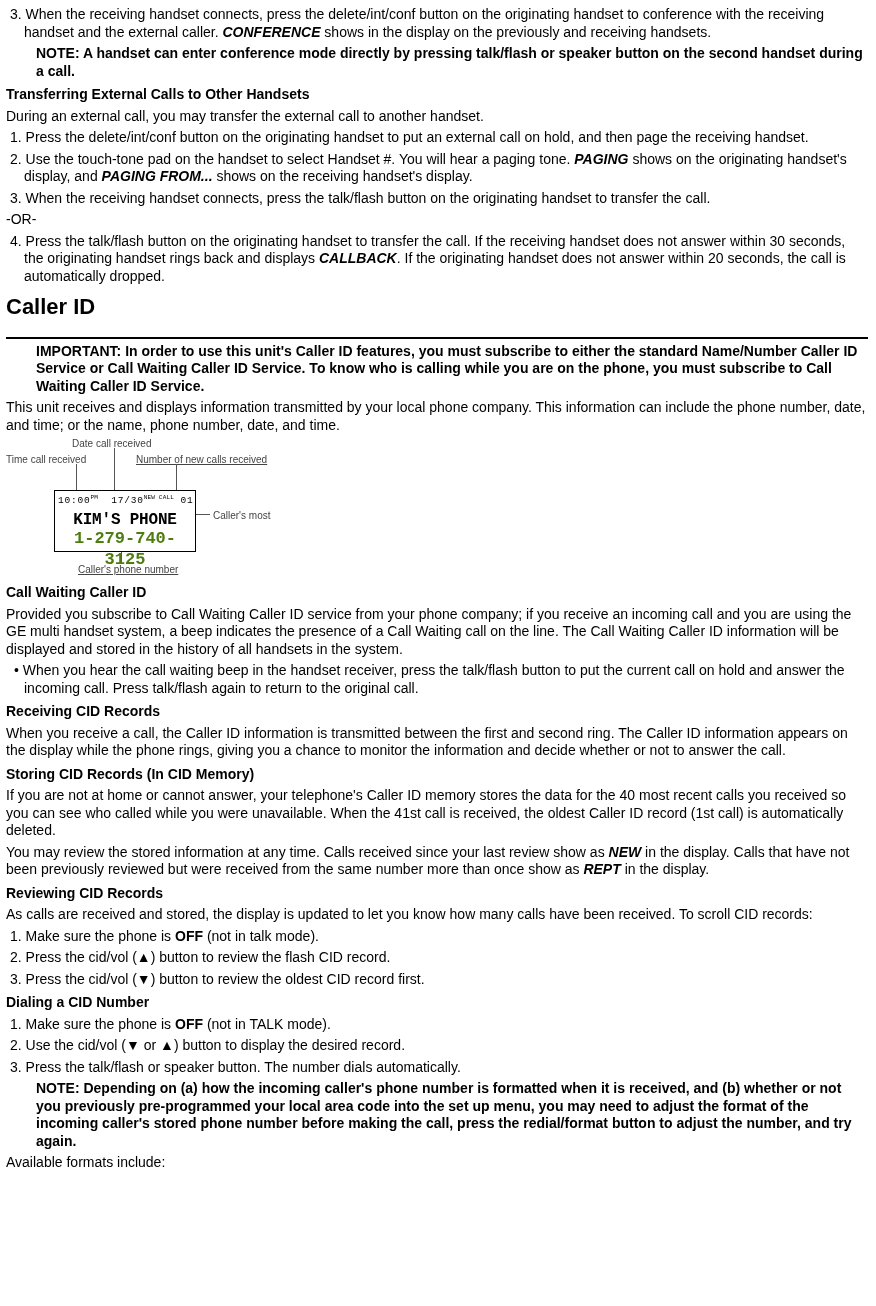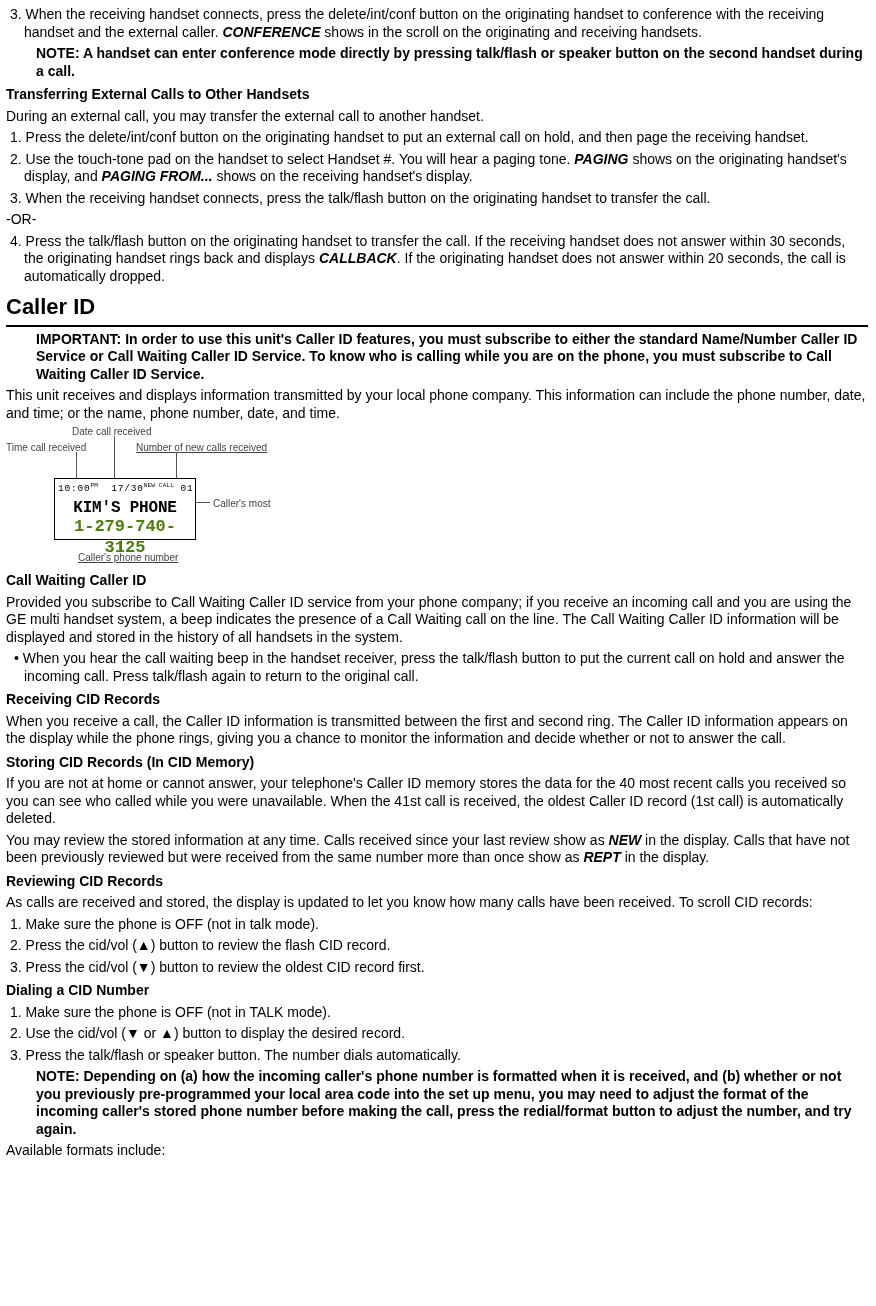--- a/index.html
+++ b/index.html
@@ -31,29 +31,29 @@
   .bullet {
     padding-left: 18px;
     text-indent: -10px;
     margin: 4px 0;
   }
   .bigtitle {
     font-size: 22px;
     font-weight: bold;
     border-bottom: 2px solid #000;
     margin: 8px 0 4px 0;
-    padding-bottom: 4px;
+    padding-bottom: 16px;
   }
   .important {
     padding-left: 30px;
     font-weight: bold;
     margin: 4px 0;
   }
   .emph { font-weight: bold; font-style: italic; text-align: center; }
-  .bold { font-weight: normal; text-align: center; }
+  .bold { font-weight: bold; text-align: center; }
   .fig {
     position: relative;
     width: 330px;
     height: 140px;
     margin: 4px 0 4px 0;
     font-family: Arial, Helvetica, sans-serif;
     font-size: 10px;
     color: #444;
   }
   .fig .lbl { position: absolute; white-space: nowrap; }
@@ -91,21 +91,21 @@
     font-size: 17px;
     color:#4d7c0f;
     font-family: "Courier New", monospace;
     font-weight:600;
   }
   .line { position:absolute; background:#555; }
 </style>
 </head>
 <body>
 
-<div class="indent-num"><span>3. When the receiving handset connects, press the delete/int/conf button on the originating handset to conference with the receiving handset and the external caller. </span><span class="emph">CONFERENCE</span><span> shows in the scroll on the originating and receiving handsets.</span></div>
+<div class="indent-num"><span>3. When the receiving handset connects, press the delete/int/conf button on the originating handset to conference with the receiving handset and the external caller. </span><span class="emph">CONFERENCE</span><span> shows in the display on the previously and receiving handsets.</span></div>
 <div class="indent-note">NOTE: A handset can enter conference mode directly by pressing talk/flash or speaker button on the second handset during a call.</div>
 
 <div class="hdr">Transferring External Calls to Other Handsets</div>
 <div class="para">During an external call, you may transfer the external call to another handset.</div>
 <div class="indent-num">1. Press the delete/int/conf button on the originating handset to put an external call on hold, and then page the receiving handset.</div>
 <div class="indent-num"><span>2. Use the touch-tone pad on the handset to select Handset #. You will hear a paging tone. </span><span class="emph">PAGING</span><span> shows on the originating handset's display, and </span><span class="emph">PAGING FROM...</span><span> shows on the receiving handset's display.</span></div>
 <div class="indent-num">3. When the receiving handset connects, press the talk/flash button on the originating handset to transfer the call.</div>
 <div class="para">-OR-</div>
 <div class="indent-num"><span>4. Press the talk/flash button on the originating handset to transfer the call. If the receiving handset does not answer within 30 seconds, the originating handset rings back and displays </span><span class="emph">CALLBACK</span><span>. If the originating handset does not answer within 20 seconds, the call is automatically dropped.</span></div>
 

